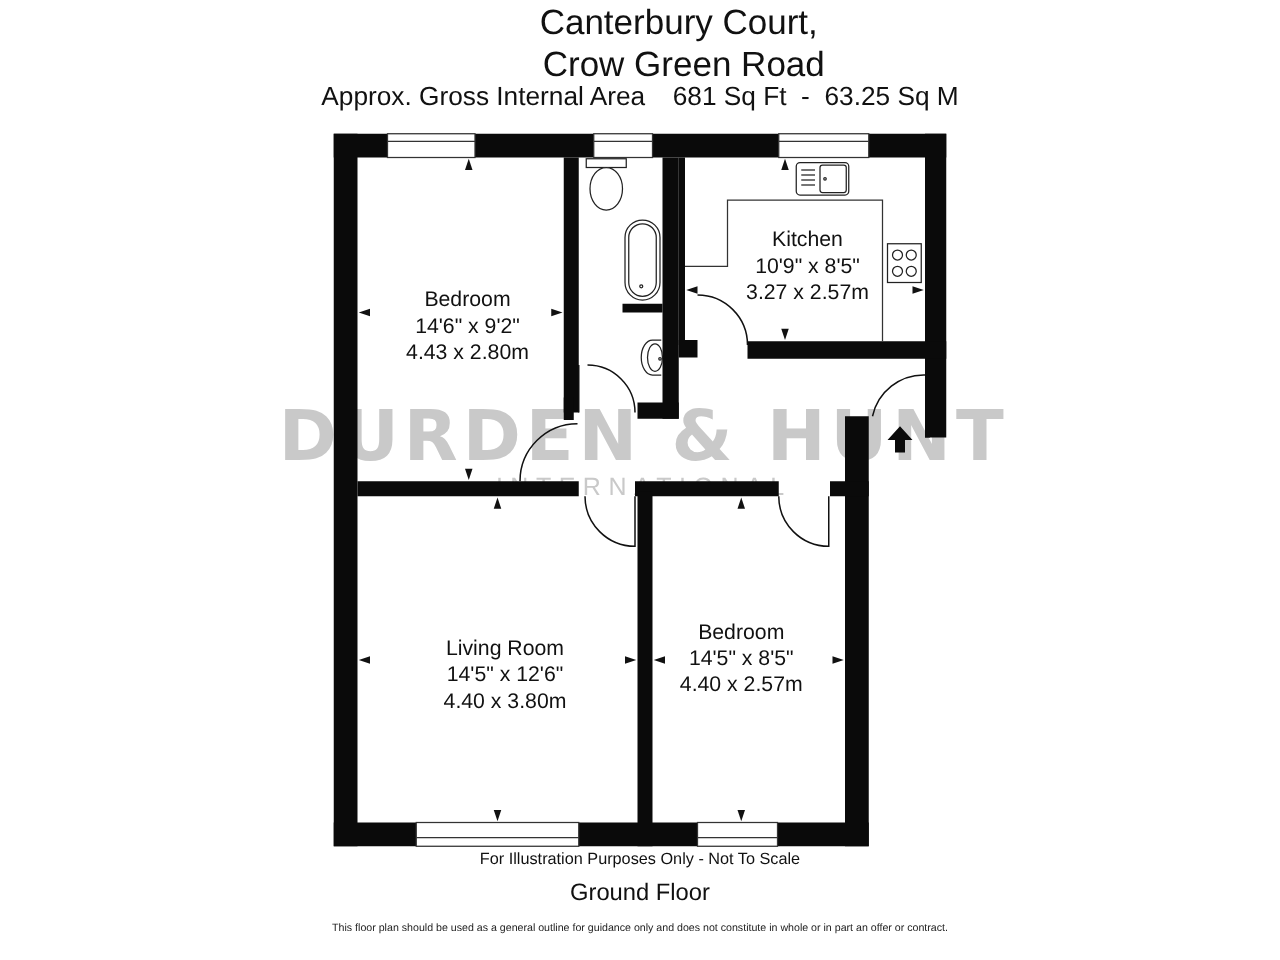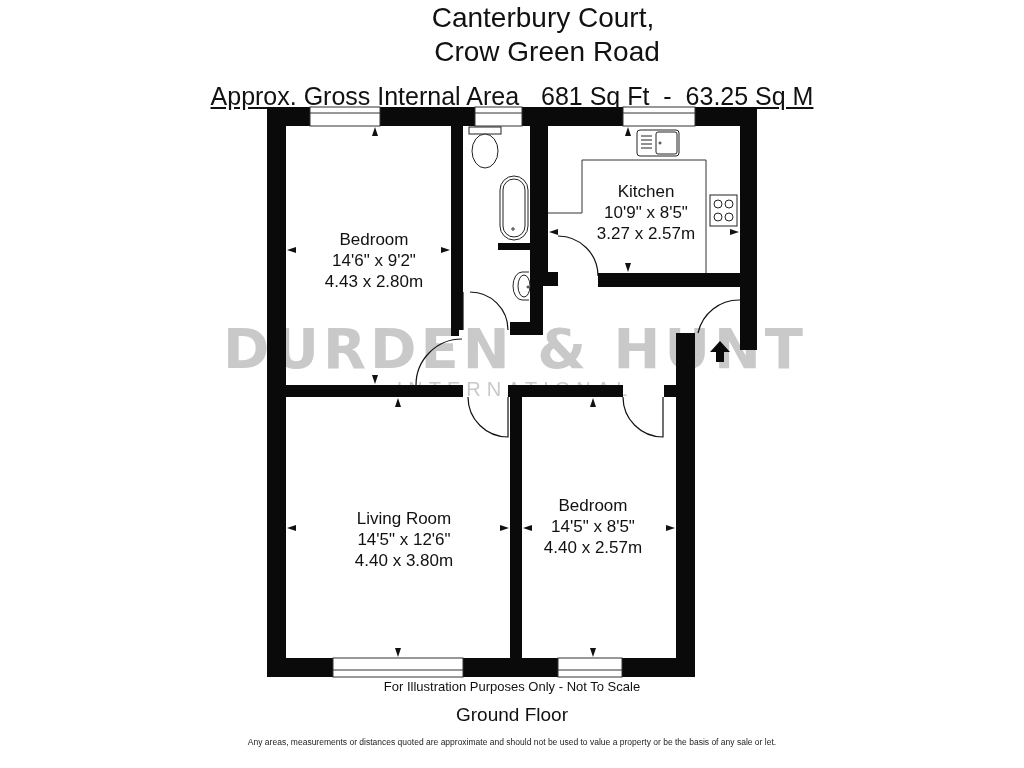--- a/index.html
+++ b/index.html
@@ -1,21 +1,21 @@
 <!DOCTYPE html>
 <html><head>
 <meta charset="utf-8">
 <style>
   html, body { margin: 0; padding: 0; background: #ffffff; }
   body { width: 1024px; height: 768px; position: relative; overflow: hidden;
          font-family: "Liberation Sans", sans-serif; color: #111; }
   .hdr { position: absolute; left: 0; width: 1024px; text-align: center; line-height: 1; }
   #t1 { top: 4px; font-size: 28px; margin-left: 31px; }
   #t2 { top: 38px; font-size: 28px; margin-left: 35px; }
-  #t3 { top: 84px; font-size: 25px; text-decoration: underline; }
+  #t3 { top: 67px; font-size: 21px; }
   #t3 .gap { display: inline-block; width: 22px; }
   #plan { position: absolute; left: 0; top: 0; }
   .room-label { font-family: "Liberation Sans", sans-serif; font-size: 17px; fill: #111; }
   #f1 { top: 691px; font-size: 19px; margin-top: 14px; }
   #f2 { top: 680px; font-size: 13px; }
   .disc { font-size: 8.5px; line-height: 10px; top: 737px; color: #222; }
   .wm { font-family: "DejaVu Sans", sans-serif; font-weight: bold; }
 </style>
 </head>
 <body>
@@ -184,14 +184,14 @@
   <g>
     <text class="room-label" x="593" y="511" text-anchor="middle">Bedroom</text>
     <text class="room-label" x="593" y="532" text-anchor="middle">14'5" x 8'5"</text>
     <text class="room-label" x="593" y="553" text-anchor="middle">4.40 x 2.57m</text>
   </g>
 </svg>
 
 <div id="f1" class="hdr">Ground Floor</div>
 <div id="f2" class="hdr">For Illustration Purposes Only - Not To Scale</div>
 <div class="hdr disc">
-  <div>Any areas, measurements or distances quoted are approximate and should not be used to value a property or be the basis of any sale or let.</div>
+  <div>This floor plan should be used as a general outline for guidance only and does not constitute in whole or in part an offer or contract.</div>
 </div>
 
 </body></html>

